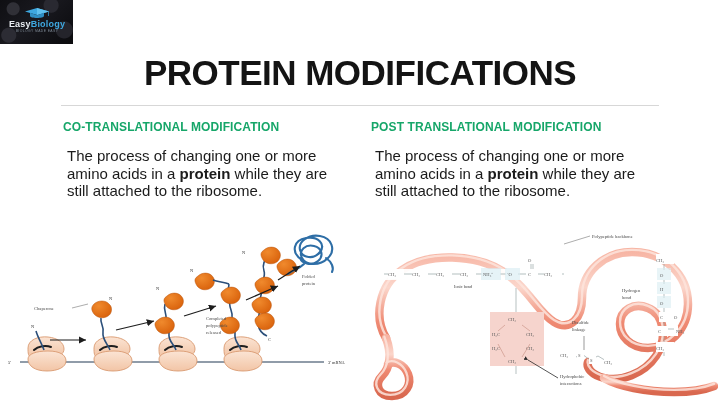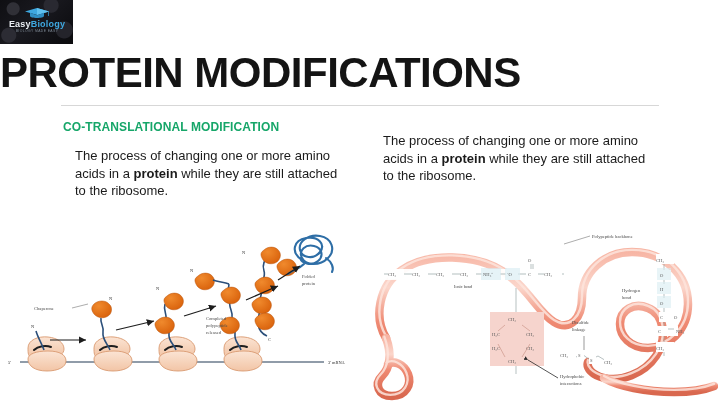--- a/index.html
+++ b/index.html
@@ -38,42 +38,42 @@
   }
   .logo-text .w1{color:#e9edf2;}
   .logo-text .w2{color:#3ea8e0;}
   .logo-sub{
     position:absolute;left:6px;top:29px;width:62px;text-align:center;
     font-size:3.4px;color:#7d8894;letter-spacing:.4px;white-space:nowrap;
   }
 
   
   .title{
-    position:absolute;left:0;top:54px;width:720px;
-    font-size:42px;font-weight:bold;color:#141414;
+    position:absolute;left:0;top:54px;width:720px;text-align:center;
+    font-size:35px;font-weight:bold;color:#141414;
     letter-spacing:-0.5px;line-height:38px;
   }
   .title-rule{
     position:absolute;left:61px;top:105px;width:598px;height:1px;
     background:#d7d7d7;
   }
 
   
   .col{position:absolute;top:120px;width:292px;}
   .col-left{left:63px;}
   .col-right{left:371px;}
 
   .sec-head{
     font-size:12px;font-weight:bold;color:#16a669;
     letter-spacing:.1px;line-height:15px;margin:0 0 12px 0;
     white-space:nowrap;
   }
   .sec-body{
-    font-size:13px;color:#1b1b1b;line-height:17.5px;
-    margin:12px;
+    font-size:15px;color:#1b1b1b;line-height:17.5px;
+    margin:4px;
   }
   .sec-body b{font-weight:bold;}
 
   
   .fig{position:absolute;}
   .fig-left{left:2px;top:228px;width:352px;height:172px;}
   .fig-right{left:368px;top:226px;width:350px;height:176px;}
   .fig svg{display:block;width:100%;height:100%;}
 
   .tiny{font-size:4.6px;fill:#4a4a4a;font-family:"Liberation Serif",serif;}
@@ -104,20 +104,21 @@
 
   <div class="title">PROTEIN MODIFICATIONS</div>
   <div class="title-rule"></div>
 
   <div class="col col-left">
     <div class="sec-head">CO-TRANSLATIONAL MODIFICATION</div>
     <p class="sec-body"><span>The process of changing one or more amino acids in a </span><b>protein</b><span> while they are still attached to the ribosome.</span></p>
   </div>
 
   <div class="col col-right">
+    <div class="sec-head">POST TRANSLATIONAL MODIFICATION</div>
     <p class="sec-body"><span>The process of changing one or more amino acids in a </span><b>protein</b><span> while they are still attached to the ribosome.</span></p>
   </div>
 
   <div class="fig fig-left">
     <svg viewBox="0 0 352 172" xmlns="http://www.w3.org/2000/svg">
       <defs>
         <linearGradient id="riboG" x1="0" y1="0" x2="0" y2="1">
           <stop offset="0%" stop-color="#fbe4d4"></stop>
           <stop offset="100%" stop-color="#f2c5a6"></stop>
         </linearGradient>

